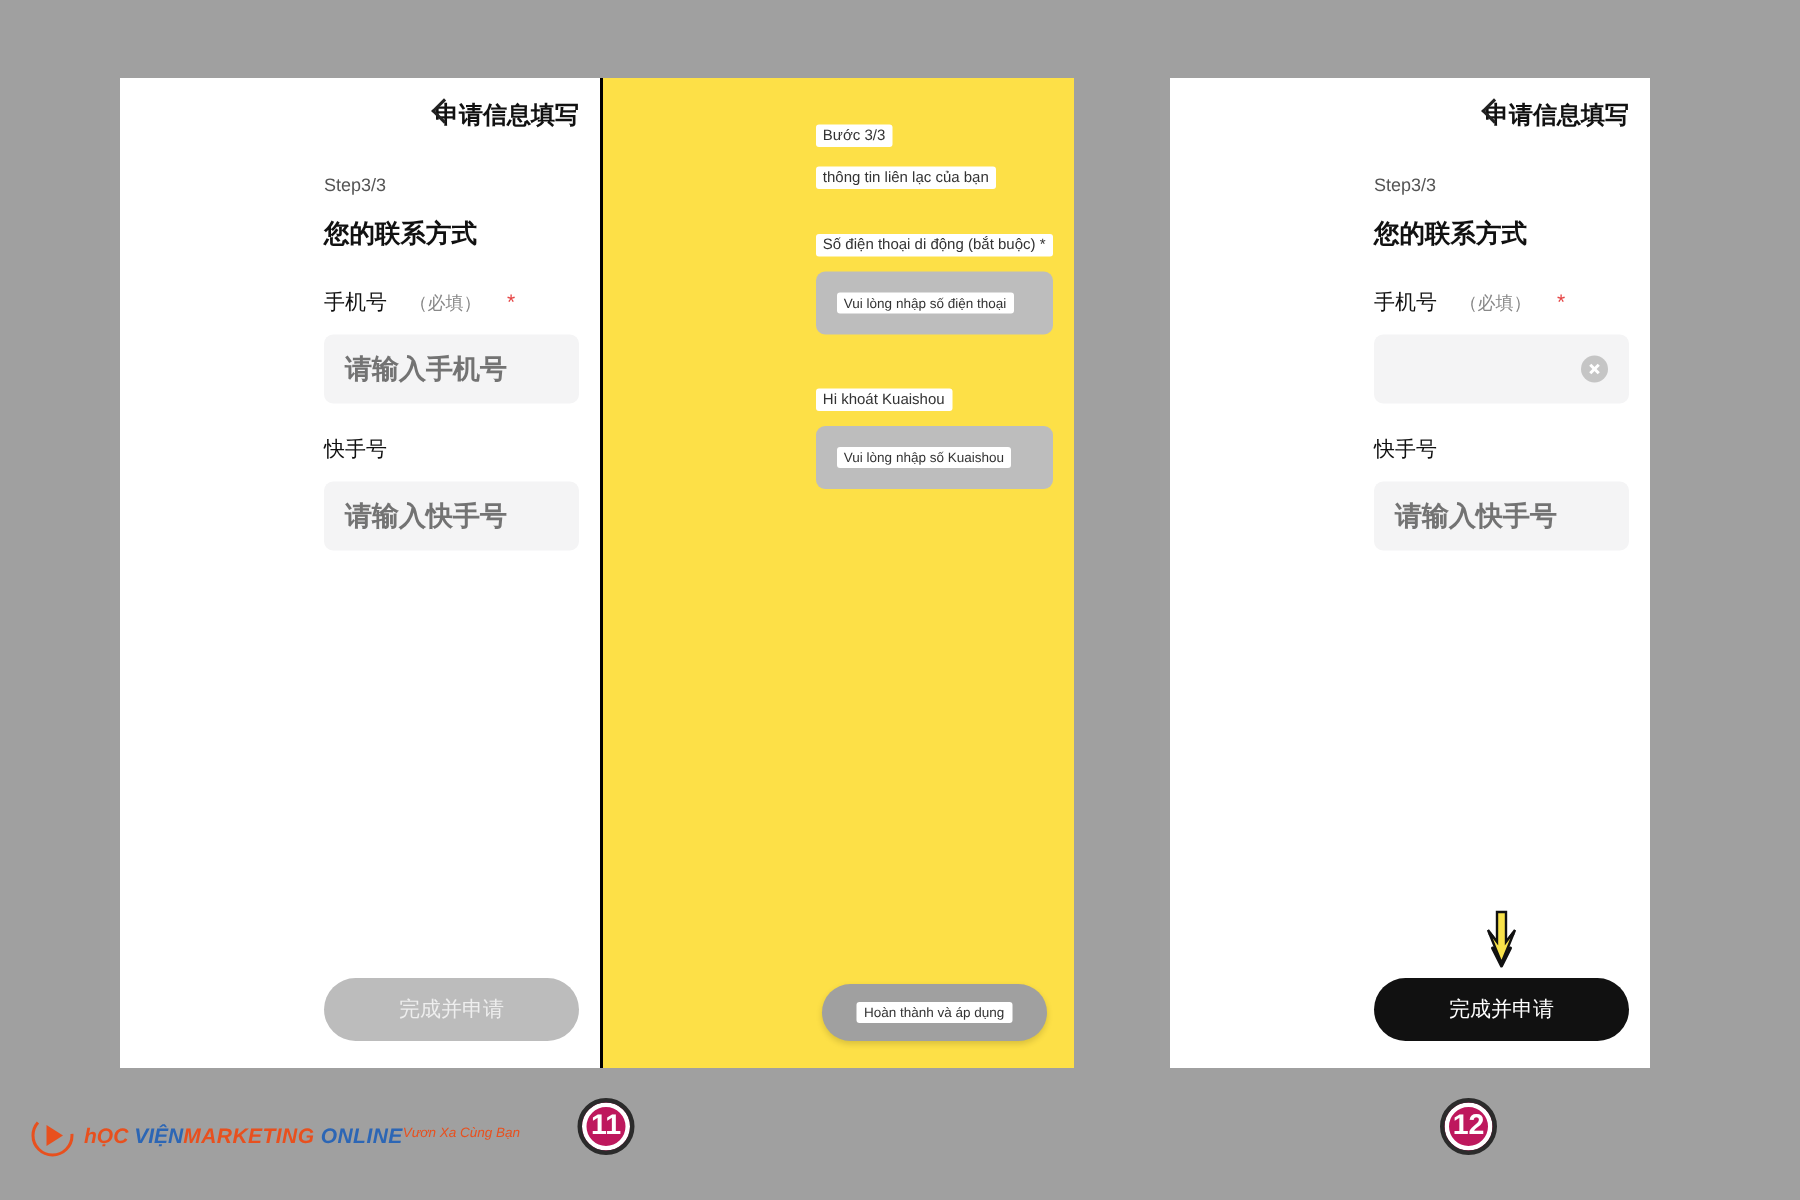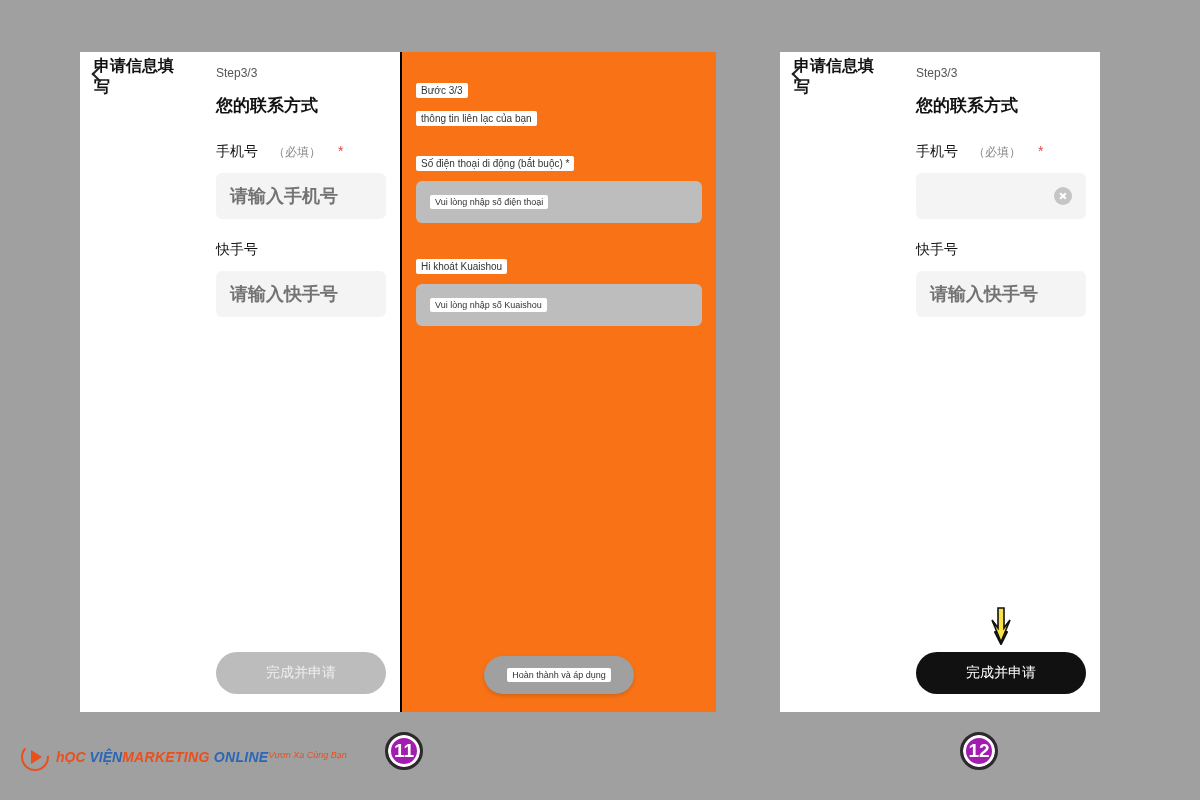--- a/index.html
+++ b/index.html
@@ -17,24 +17,25 @@
     position: absolute;
     top: 52px;
     left: 80px;
   }
   .phone {
     width: 320px;
     height: 660px;
     background: #fff;
     position: relative;
     display: flex;
-    flex-direction: row;
+    flex-direction: column;
+    align-items: flex-end;
   }
   .phone.middle {
-    background: #f97316;
+    background: #fde047;
     border-left: 2px solid #000;
     border-right: 4px solid #a0a0a0;
   }
   .phone.right {
     margin-left: 60px;
   }
   .header {
     height: 50px;
     display: flex;
     align-items: center;
@@ -199,21 +200,21 @@
     left: 50%;
     transform: translateX(-50%);
   }
   .arrow svg { display: block; }
 
   
   .step-num {
     width: 38px;
     height: 38px;
     border-radius: 50%;
-    background: #a21caf;
+    background: #be185d;
     border: 3px solid #2b2b2b;
     box-shadow: inset 0 0 0 3px #fff;
     color: #fff;
     display: flex;
     align-items: center;
     justify-content: center;
     font-size: 19px;
     font-weight: 700;
     position: absolute;
   }

